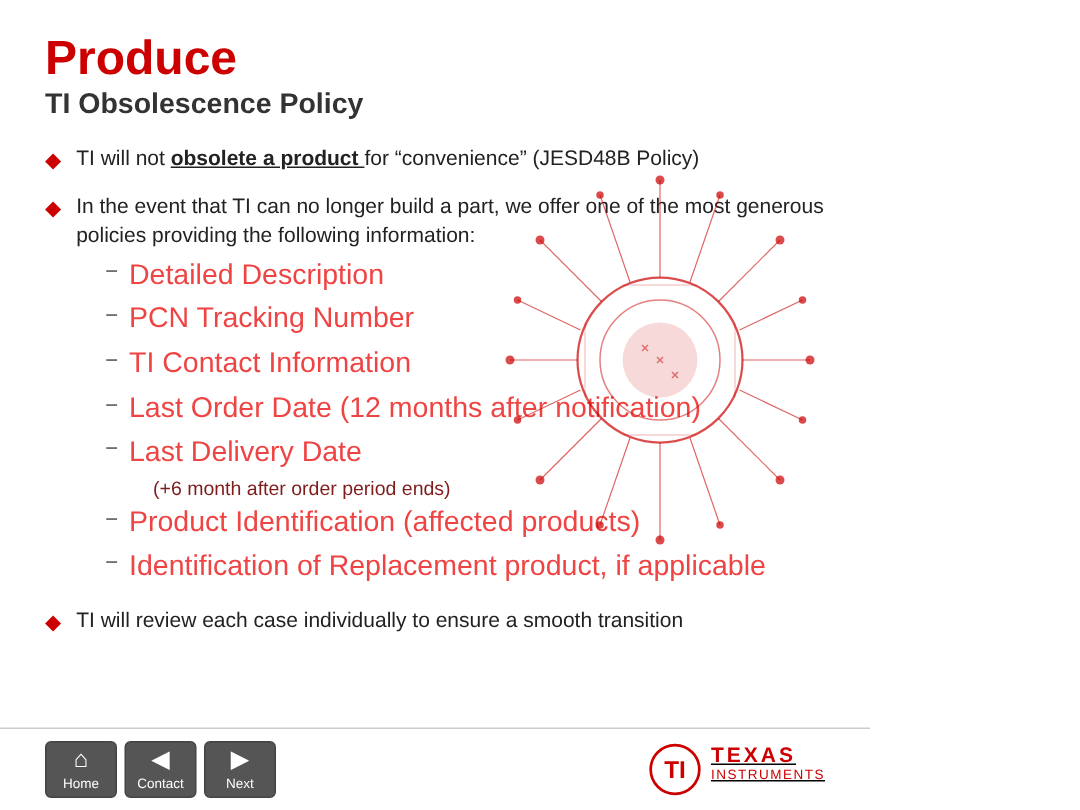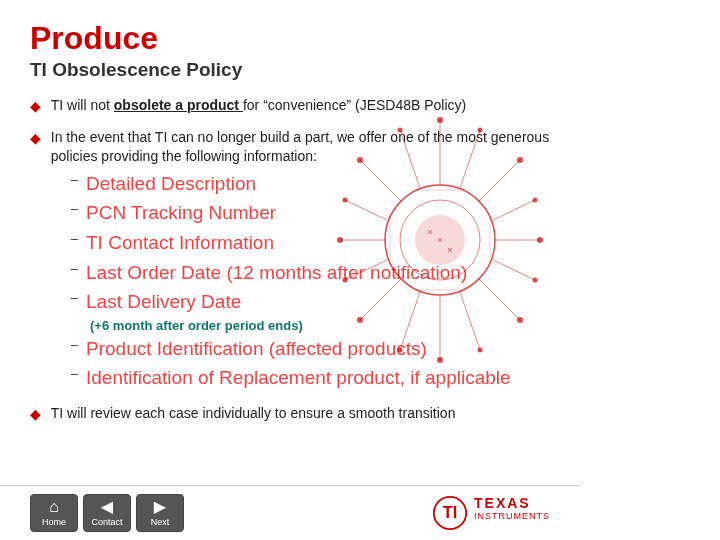--- a/index.html
+++ b/index.html
@@ -93,23 +93,23 @@
     }
 
     .sub-text {
       font-size: 19px;
       color: #ef4444;
       line-height: 1.4;
     }
 
     .sub-text-indent {
       font-size: 13px;
-      color: #0f766e;
-      font-weight: bold;
-      margin-left: 4px;
+      color: #7f1d1d;
+      font-weight: normal;
+      margin-left: 16px;
       margin-top: 2px;
     }
 
     
     .diagram-area {
       position: absolute;
       right: 30px;
       top: 100px;
       width: 220px;
       height: 280px;
@@ -174,20 +174,21 @@
 
     .ti-logo-icon {
       width: 36px;
       height: 36px;
     }
 
     .ti-logo-text {
       display: flex;
       flex-direction: column;
       align-items: flex-start;
+      text-decoration: underline;
     }
 
     .ti-text-main {
       font-size: 14px;
       font-weight: bold;
       color: #cc0000;
       letter-spacing: 2px;
     }
 
     .ti-text-sub {

